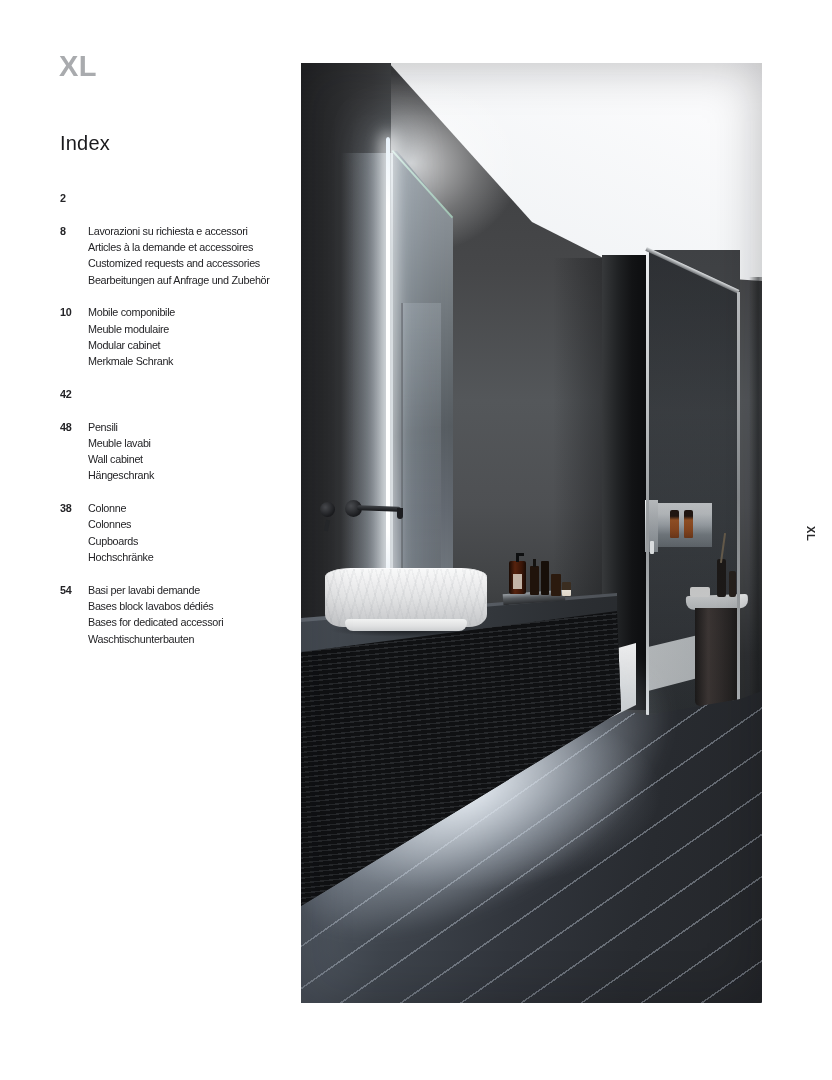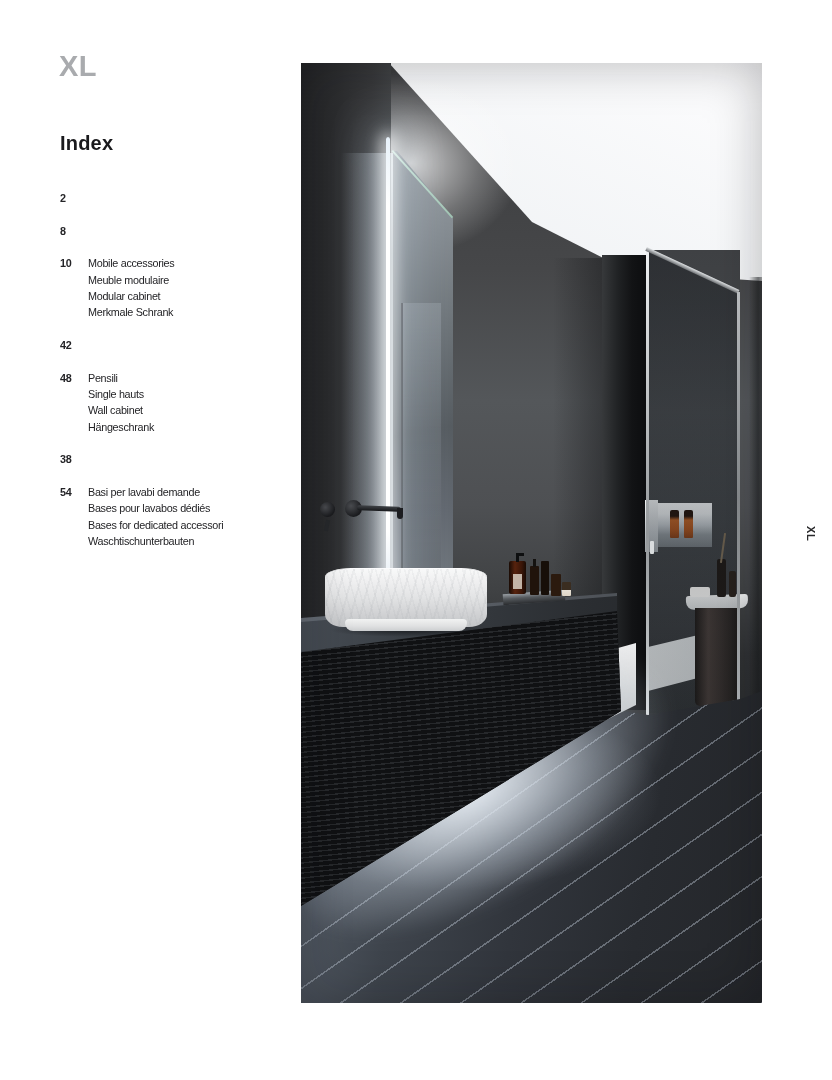--- a/index.html
+++ b/index.html
@@ -7,21 +7,21 @@
     width:832px;height:1080px;background:#ffffff;position:relative;overflow:hidden;
     font-family:"Liberation Sans", sans-serif;color:#242427;
   }
   
   .brand{
     position:absolute;left:59px;top:50px;
     font-size:29px;font-weight:700;color:#a9abae;letter-spacing:.5px;
   }
   .page-title{
     position:absolute;left:60px;top:132px;
-    font-size:20px;font-weight:700;color:#1a1a1d;letter-spacing:.2px;
+    font-size:20px;font-weight:400;color:#1a1a1d;letter-spacing:.2px;
   }
   .entries{position:absolute;left:60px;top:190px;width:240px;}
   .entry{display:flex;margin-bottom:16.4px;}
   .entry .num{width:28px;flex:0 0 28px;font-size:10.8px;font-weight:700;line-height:16.3px;letter-spacing:-.2px;}
   .entry .lines{flex:1;}
   .entry .lines div{font-size:10.8px;line-height:16.3px;letter-spacing:-.3px;white-space:nowrap;}
   .edge-label{
     position:absolute;left:805px;top:526px;
     writing-mode:vertical-rl;font-size:11px;font-weight:700;color:#2a2a2c;letter-spacing:.6px;
   }
@@ -135,50 +135,62 @@
 
 <div class="brand">XL</div>
 <div class="page-title">Index</div>
 
 <div class="entries">
   <div class="entry">
     <div class="num">2</div>
   </div>
   <div class="entry">
     <div class="num">8</div>
+    <div class="lines">
+      <div>Lavorazioni su richiesta e accessori</div>
+      <div>Articles à la demande et accessoires</div>
+      <div>Customized requests and accessories</div>
+      <div>Bearbeitungen auf Anfrage und Zubehör</div>
+    </div>
   </div>
   <div class="entry">
     <div class="num">10</div>
     <div class="lines">
-      <div>Mobile accessories</div>
+      <div>Mobile componibile</div>
       <div>Meuble modulaire</div>
       <div>Modular cabinet</div>
       <div>Merkmale Schrank</div>
     </div>
   </div>
   <div class="entry">
     <div class="num">42</div>
   </div>
   <div class="entry">
     <div class="num">48</div>
     <div class="lines">
       <div>Pensili</div>
-      <div>Single hauts</div>
+      <div>Meuble lavabi</div>
       <div>Wall cabinet</div>
       <div>Hängeschrank</div>
     </div>
   </div>
   <div class="entry">
     <div class="num">38</div>
+    <div class="lines">
+      <div>Colonne</div>
+      <div>Colonnes</div>
+      <div>Cupboards</div>
+      <div>Hochschränke</div>
+    </div>
   </div>
   <div class="entry">
     <div class="num">54</div>
     <div class="lines">
       <div>Basi per lavabi demande</div>
-      <div>Bases pour lavabos dédiés</div>
+      <div>Bases block lavabos dédiés</div>
       <div>Bases for dedicated accessori</div>
       <div>Waschtischunterbauten</div>
     </div>
   </div>
 </div>
 
 <div class="photo">
   <div class="ly-base"></div>
   <div class="ly-ceiling"></div>
   <div class="ly-flare"></div>

